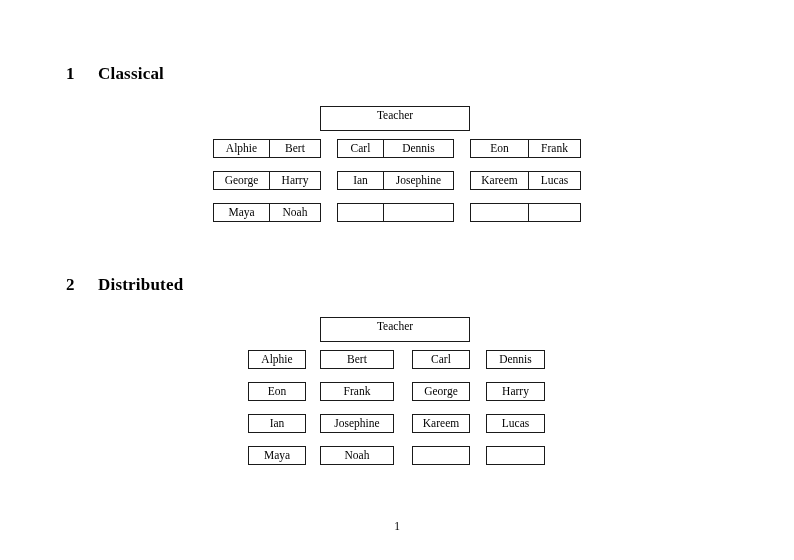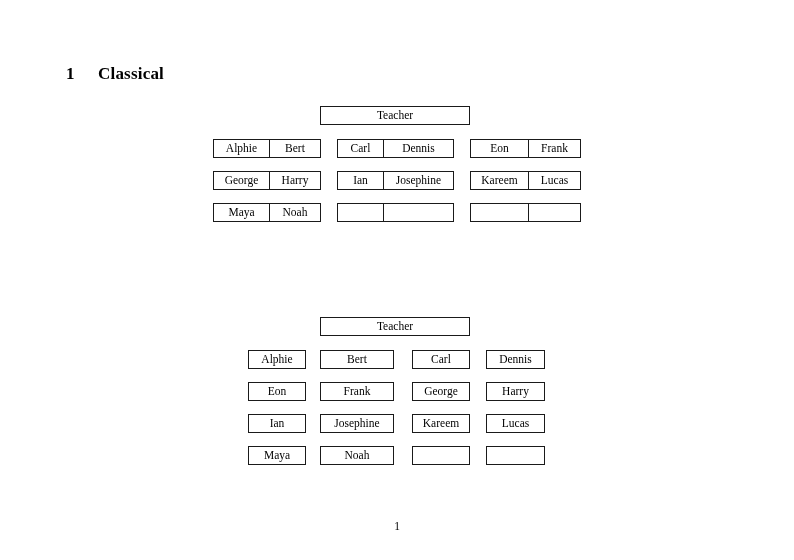--- a/index.html
+++ b/index.html
@@ -55,21 +55,21 @@
     white-space: nowrap;
     overflow: hidden;
   }
 
   
   .teacher-box {
     position: absolute;
     box-sizing: border-box;
     border: 1px solid #1a1a1a;
     background: #ffffff;
-    height: 19px;
+    height: 25px;
     line-height: 17px;
     font-size: 11.5px;
     text-align: center;
     white-space: nowrap;
   }
 
   
   .pair-box {
     position: absolute;
     box-sizing: border-box;
@@ -144,20 +144,23 @@
       <div class="pair-box" style="left: 337px; top: 203px; width: 117px;">
         <div class="cell left" style="width: 45px;"></div>
         <div class="cell right" style="width: 70px;"></div>
       </div>
       <div class="pair-box" style="left: 470px; top: 203px; width: 111px;">
         <div class="cell left" style="width: 57px;"></div>
         <div class="cell right" style="width: 52px;"></div>
       </div>
     </div>
 
+  <div class="section-heading" id="heading-distributed">
+    <span class="sec-num">2</span><span class="sec-title">Distributed</span>
+  </div>
 
   <div class="teacher-box" id="teacher-box-2" style="left: 320px; top: 317px; width: 150px;">Teacher</div>
 
   <div id="grid-distributed">
       <div class="box" style="left: 248px; top: 350px; width: 58px;">Alphie</div>
       <div class="box" style="left: 320px; top: 350px; width: 74px;">Bert</div>
       <div class="box" style="left: 412px; top: 350px; width: 58px;">Carl</div>
       <div class="box" style="left: 486px; top: 350px; width: 59px;">Dennis</div>
       <div class="box" style="left: 248px; top: 382px; width: 58px;">Eon</div>
       <div class="box" style="left: 320px; top: 382px; width: 74px;">Frank</div>

